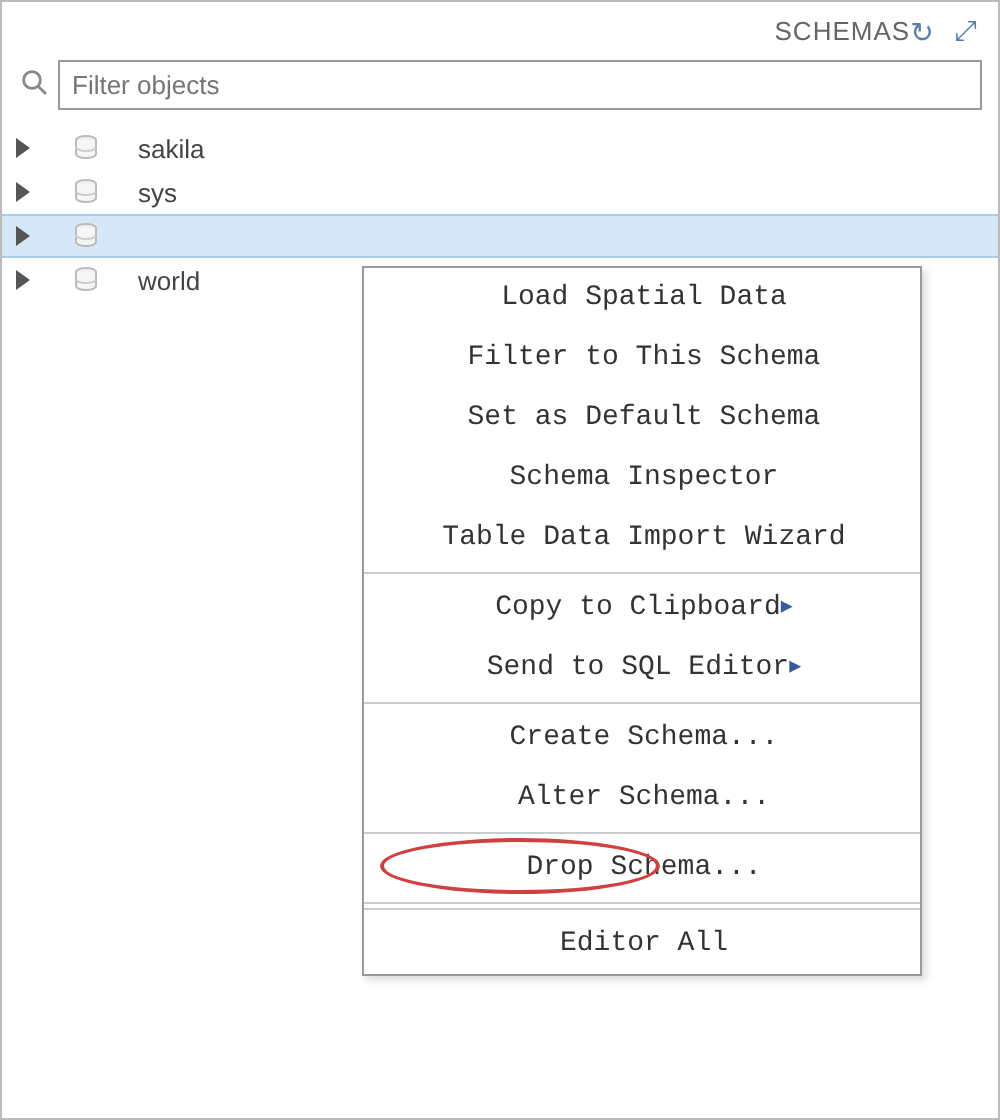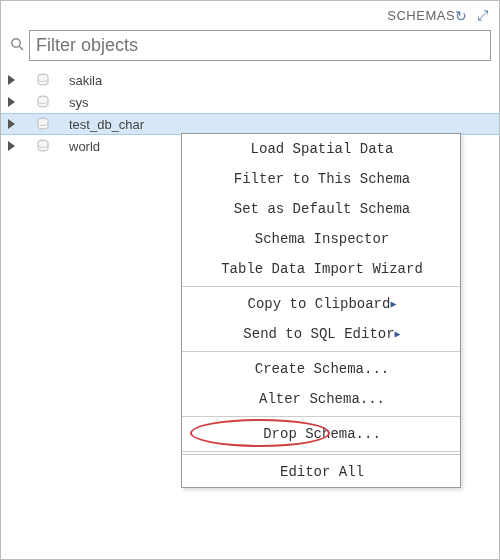--- a/index.html
+++ b/index.html
@@ -39,21 +39,21 @@
   .search-icon {
     color: #888;
     font-size: 14px;
     width: 16px;
     text-align: center;
   }
   .search-input {
     flex: 1;
     border: 1px solid #999;
     padding: 4px 6px;
-    font-size: 18px;
+    font-size: 13px;
     color: #333;
     outline: none;
   }
   .tree {
     padding: 2px 0;
   }
   .tree-item {
     display: flex;
     align-items: center;
     height: 22px;
@@ -179,21 +179,20 @@
 
   <div class="tree-item selected">
     <span class="arrow"></span>
     <span class="db-icon">
       <svg width="16" height="16" viewBox="0 0 16 16">
         <ellipse cx="8" cy="4" rx="5" ry="2" fill="#f0f0f0" stroke="#bbb" stroke-width="1"></ellipse>
         <path d="M3 4 v7 a5 2 0 0 0 10 0 v-7" fill="#f6f6f6" stroke="#bbb" stroke-width="1"></path>
         <path d="M3 7.5 a5 2 0 0 0 10 0" fill="none" stroke="#ccc" stroke-width="1"></path>
       </svg>
     </span>
-    <span class="tree-label">test_db_char</span>
   </div>
 
   <div class="tree-item">
     <span class="arrow"></span>
     <span class="db-icon">
       <svg width="16" height="16" viewBox="0 0 16 16">
         <ellipse cx="8" cy="4" rx="5" ry="2" fill="#f0f0f0" stroke="#bbb" stroke-width="1"></ellipse>
         <path d="M3 4 v7 a5 2 0 0 0 10 0 v-7" fill="#f6f6f6" stroke="#bbb" stroke-width="1"></path>
         <path d="M3 7.5 a5 2 0 0 0 10 0" fill="none" stroke="#ccc" stroke-width="1"></path>
       </svg>

